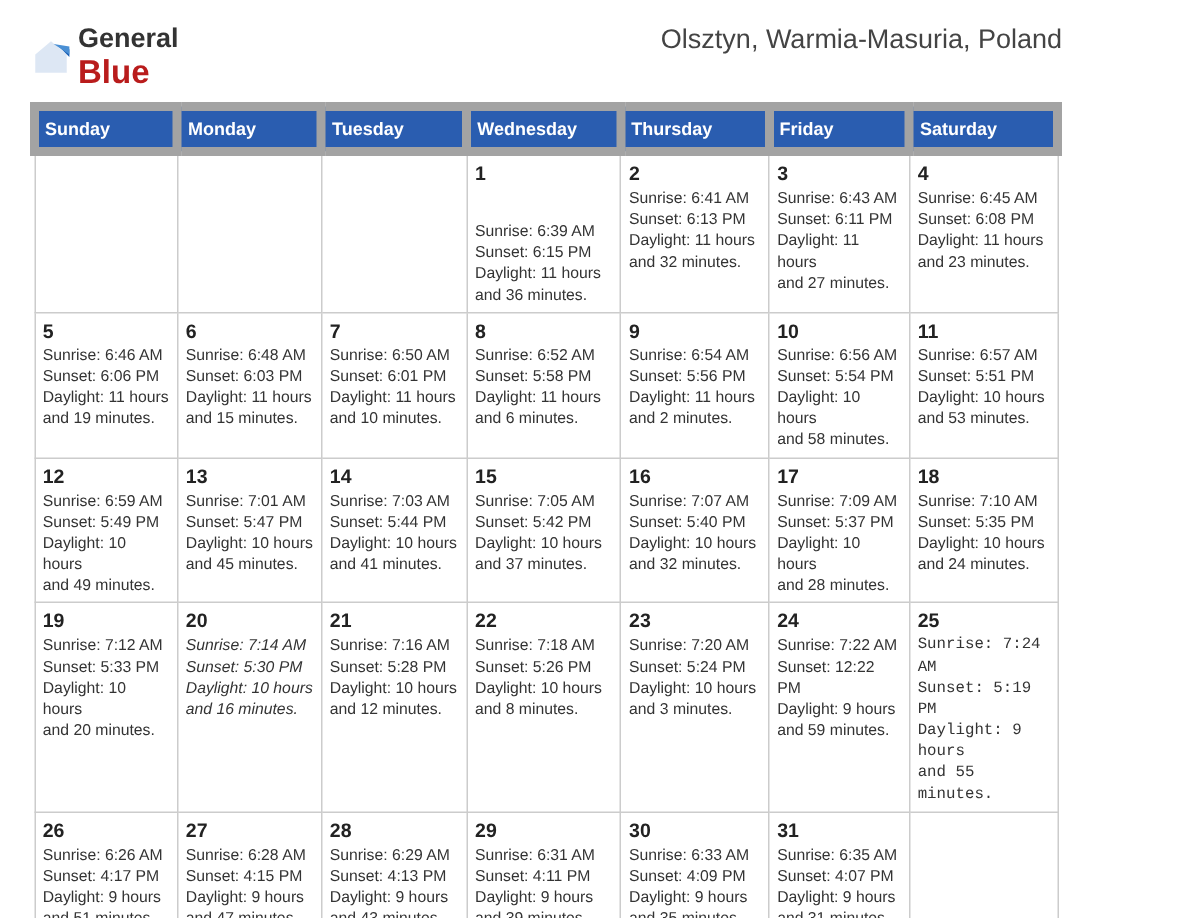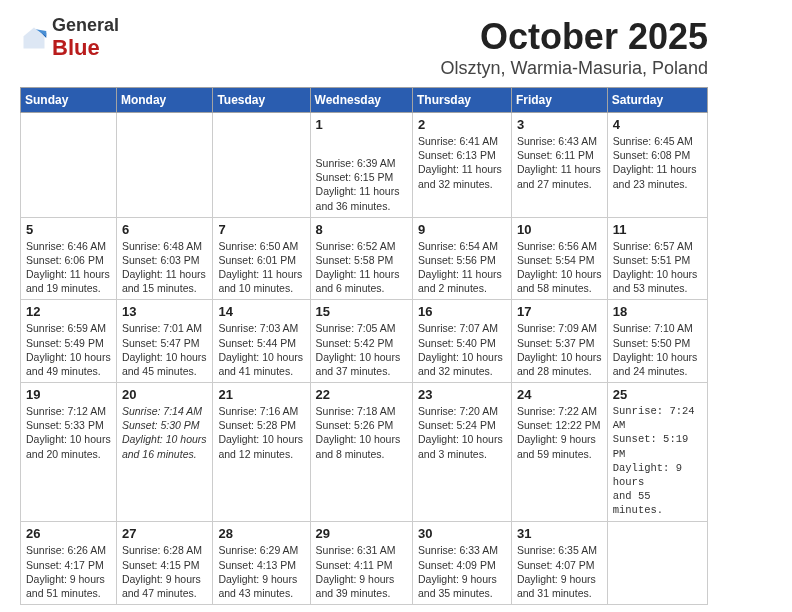--- a/index.html
+++ b/index.html
@@ -59,21 +59,21 @@
       width: 100%;
       border-collapse: collapse;
       font-size: 11px;
     }
     .calendar-table thead tr th {
       background: #2a5db0;
       color: #fff;
       font-size: 12px;
       font-weight: bold;
       padding: 5px 4px;
-      border: 1px solid #a3a3a3;
+      border: 6px solid #a3a3a3;
       text-align: left;
     }
     .calendar-table tbody tr td {
       border: 1px solid #ccc;
       vertical-align: top;
       padding: 4px 5px;
       height: 80px;
       width: 113px;
       background: #fff;
     }
@@ -103,21 +103,20 @@
         <polygon points="16,4 28,14 28,28 4,28 4,14" fill="#1a5fb4" opacity="0.15"></polygon>
         <polygon points="22,8 30,16 30,10" fill="#1a5fb4"></polygon>
         <polygon points="18,6 30,14 30,8" fill="#4a8fd4"></polygon>
       </svg>
       <div class="logo-text">
         <span class="logo-general">General</span>
         <span class="logo-blue">Blue</span>
       </div>
     </div>
     <div class="title-block">
-      <div class="month-title">October 2025</div>
       <div class="location">Olsztyn, Warmia-Masuria, Poland</div>
     </div>
   </div>
 
   <table class="calendar-table">
     <thead>
       <tr>
         <th>Sunday</th>
         <th>Monday</th>
         <th>Tuesday</th>
@@ -251,21 +250,21 @@
           <td>
             <div class="day-number">17</div>
             <div class="day-info" style="white-space: pre-line;">Sunrise: 7:09 AM
 Sunset: 5:37 PM
 Daylight: 10 hours
 and 28 minutes.</div>
           </td>
           <td>
             <div class="day-number">18</div>
             <div class="day-info" style="white-space: pre-line;">Sunrise: 7:10 AM
-Sunset: 5:50 PM
+Sunset: 5:35 PM
 Daylight: 10 hours
 and 24 minutes.</div>
           </td>
         </tr>
         <tr>
           <td>
             <div class="day-number">19</div>
             <div class="day-info" style="white-space: pre-line;">Sunrise: 7:12 AM
 Sunset: 5:33 PM
 Daylight: 10 hours

